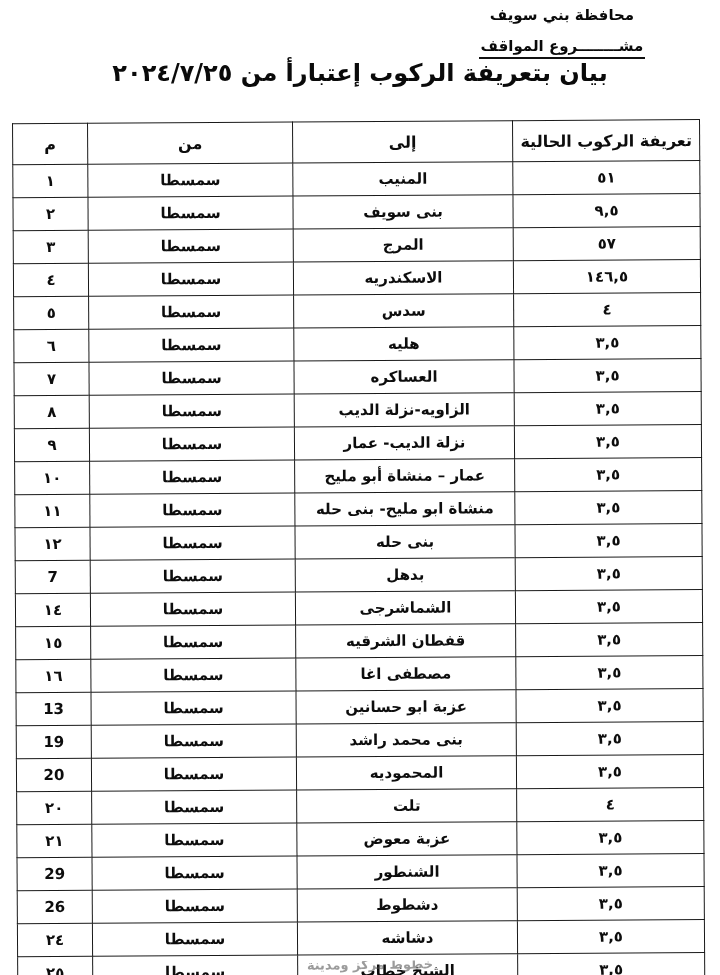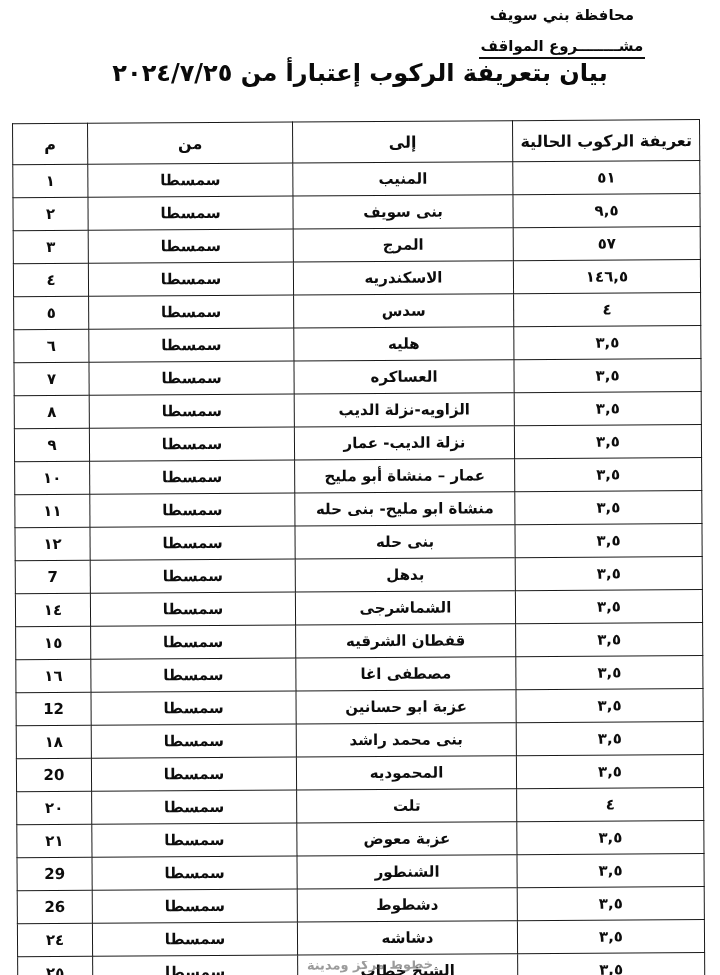--- a/index.html
+++ b/index.html
@@ -256,27 +256,27 @@
           <tr>
             <td class="cell-fare">٣,٥</td>
             <td class="cell-to">مصطفى اغا</td>
             <td class="cell-from">سمسطا</td>
             <td class="cell-num">١٦</td>
           </tr>
           <tr>
             <td class="cell-fare">٣,٥</td>
             <td class="cell-to">عزبة ابو حسانين</td>
             <td class="cell-from">سمسطا</td>
-            <td class="cell-num">12</td>
+            <td class="cell-num">13</td>
           </tr>
           <tr>
             <td class="cell-fare">٣,٥</td>
             <td class="cell-to">بنى محمد راشد</td>
             <td class="cell-from">سمسطا</td>
-            <td class="cell-num">١٨</td>
+            <td class="cell-num">19</td>
           </tr>
           <tr>
             <td class="cell-fare">٣,٥</td>
             <td class="cell-to">المحموديه</td>
             <td class="cell-from">سمسطا</td>
             <td class="cell-num">20</td>
           </tr>
           <tr>
             <td class="cell-fare">٤</td>
             <td class="cell-to">تلت</td>

